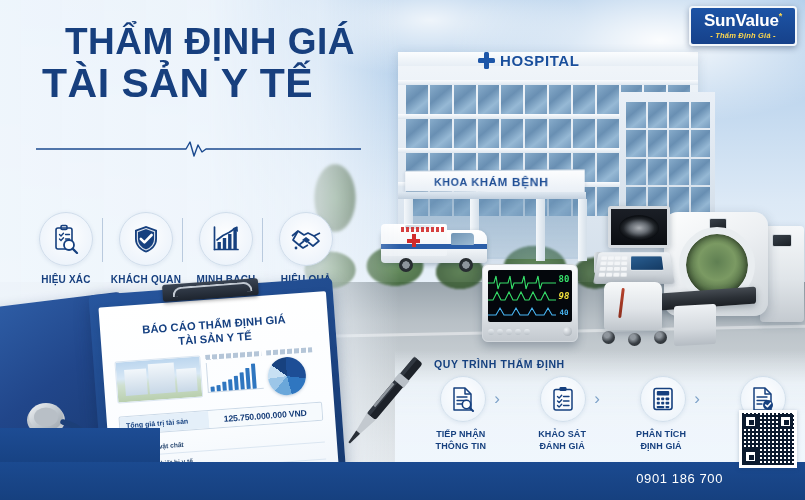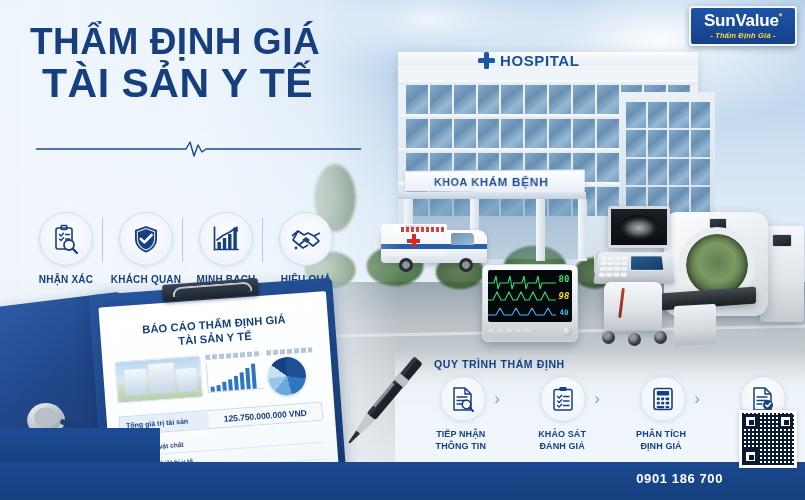--- a/index.html
+++ b/index.html
@@ -176,21 +176,21 @@
     background: linear-gradient(180deg, rgba(238,245,251,0) 0%, rgba(238,245,251,.88) 26%, rgba(240,246,252,.97) 55%);
   }
 
   
   .headline {
     position: absolute; left: 30px; top: 22px; width: 360px;
     color: #123a78;
   }
   .headline .l1 {
     font-size: 37px; font-weight: 800; letter-spacing: .5px; line-height: 1.06;
-    color: #173f7e; white-space: nowrap;
+    color: #173f7e; white-space: nowrap; text-align: center;
   }
   .headline .l2 {
     font-size: 41px; font-weight: 800; letter-spacing: .5px; line-height: 1.08;
     color: #173f7e; margin-left: 12px; white-space: nowrap;
   }
   .ecg-rule {
     position: absolute; left: 36px; top: 140px; width: 325px; height: 18px;
   }
 
   
@@ -533,21 +533,21 @@
     width: 5px; height: 5px; background: #0b1a2e;
   }
   .bottombar {
     position: absolute; left: 0; bottom: 0; width: 805px; height: 38px;
     background: linear-gradient(180deg,#1c4versus,#17407f);
     background: linear-gradient(180deg,#1b4a90 0%,#16407f 100%);
     z-index: 9;
   }
   .phone {
     position: absolute; right: 82px; bottom: 14px; z-index: 11;
-    color: #ffffff; font-weight: 700; font-size: 13px; letter-spacing: .6px;
+    color: #ffffff; font-weight: 400; font-size: 13px; letter-spacing: .6px;
   }
   .left-blue-panel {
     position: absolute; left: 0; bottom: 0; width: 160px; height: 72px;
     background: linear-gradient(180deg,#1d4c94 0%,#16407f 60%,#123a72 100%);
     z-index: 8;
   }
   svg { display: block; }
 </style>
 </head>
 <body>
@@ -774,21 +774,21 @@
         <svg width="30" height="30" viewBox="0 0 30 30">
           <rect x="5" y="4" width="16" height="21" rx="2" fill="none" stroke="#16407f" stroke-width="1.6"></rect>
           <rect x="10" y="1.5" width="6" height="4" rx="1.2" fill="none" stroke="#16407f" stroke-width="1.6"></rect>
           <path d="M8.5 10.5l1.5 1.5 2.5-2.8M8.5 15l1.5 1.5 2.5-2.8" fill="none" stroke="#16407f" stroke-width="1.4" stroke-linecap="round"></path>
           <line x1="14.5" y1="10.5" x2="18.5" y2="10.5" stroke="#16407f" stroke-width="1.4" stroke-linecap="round"></line>
           <line x1="14.5" y1="15" x2="18.5" y2="15" stroke="#16407f" stroke-width="1.4" stroke-linecap="round"></line>
           <circle cx="18" cy="21" r="5" fill="#fff" stroke="#16407f" stroke-width="1.8"></circle>
           <line x1="21.6" y1="24.6" x2="26" y2="29" stroke="#16407f" stroke-width="2.2" stroke-linecap="round"></line>
         </svg>
       </div>
-      <div class="feature-label">NHẬN XÁC</div>
+      <div class="feature-label">HIỆU XÁC</div>
     </div>
 
     <div class="feature">
       <div class="feature-circle">
         <svg width="30" height="30" viewBox="0 0 30 30">
           <path d="M15 2 L26 6 V15 C26 22 20.5 26.5 15 28.5 C9.5 26.5 4 22 4 15 V6 Z" fill="#16407f"></path>
           <path d="M15 4.6 L23.6 7.7 V15 C23.6 20.6 19.4 24.3 15 26.1 C10.6 24.3 6.4 20.6 6.4 15 V7.7 Z" fill="none" stroke="#ffffff" stroke-width="1.1" opacity=".85"></path>
           <polyline points="9.8,14.8 13.4,18.4 20.6,11" fill="none" stroke="#ffffff" stroke-width="2.6" stroke-linecap="round" stroke-linejoin="round"></polyline>
         </svg>
       </div>

